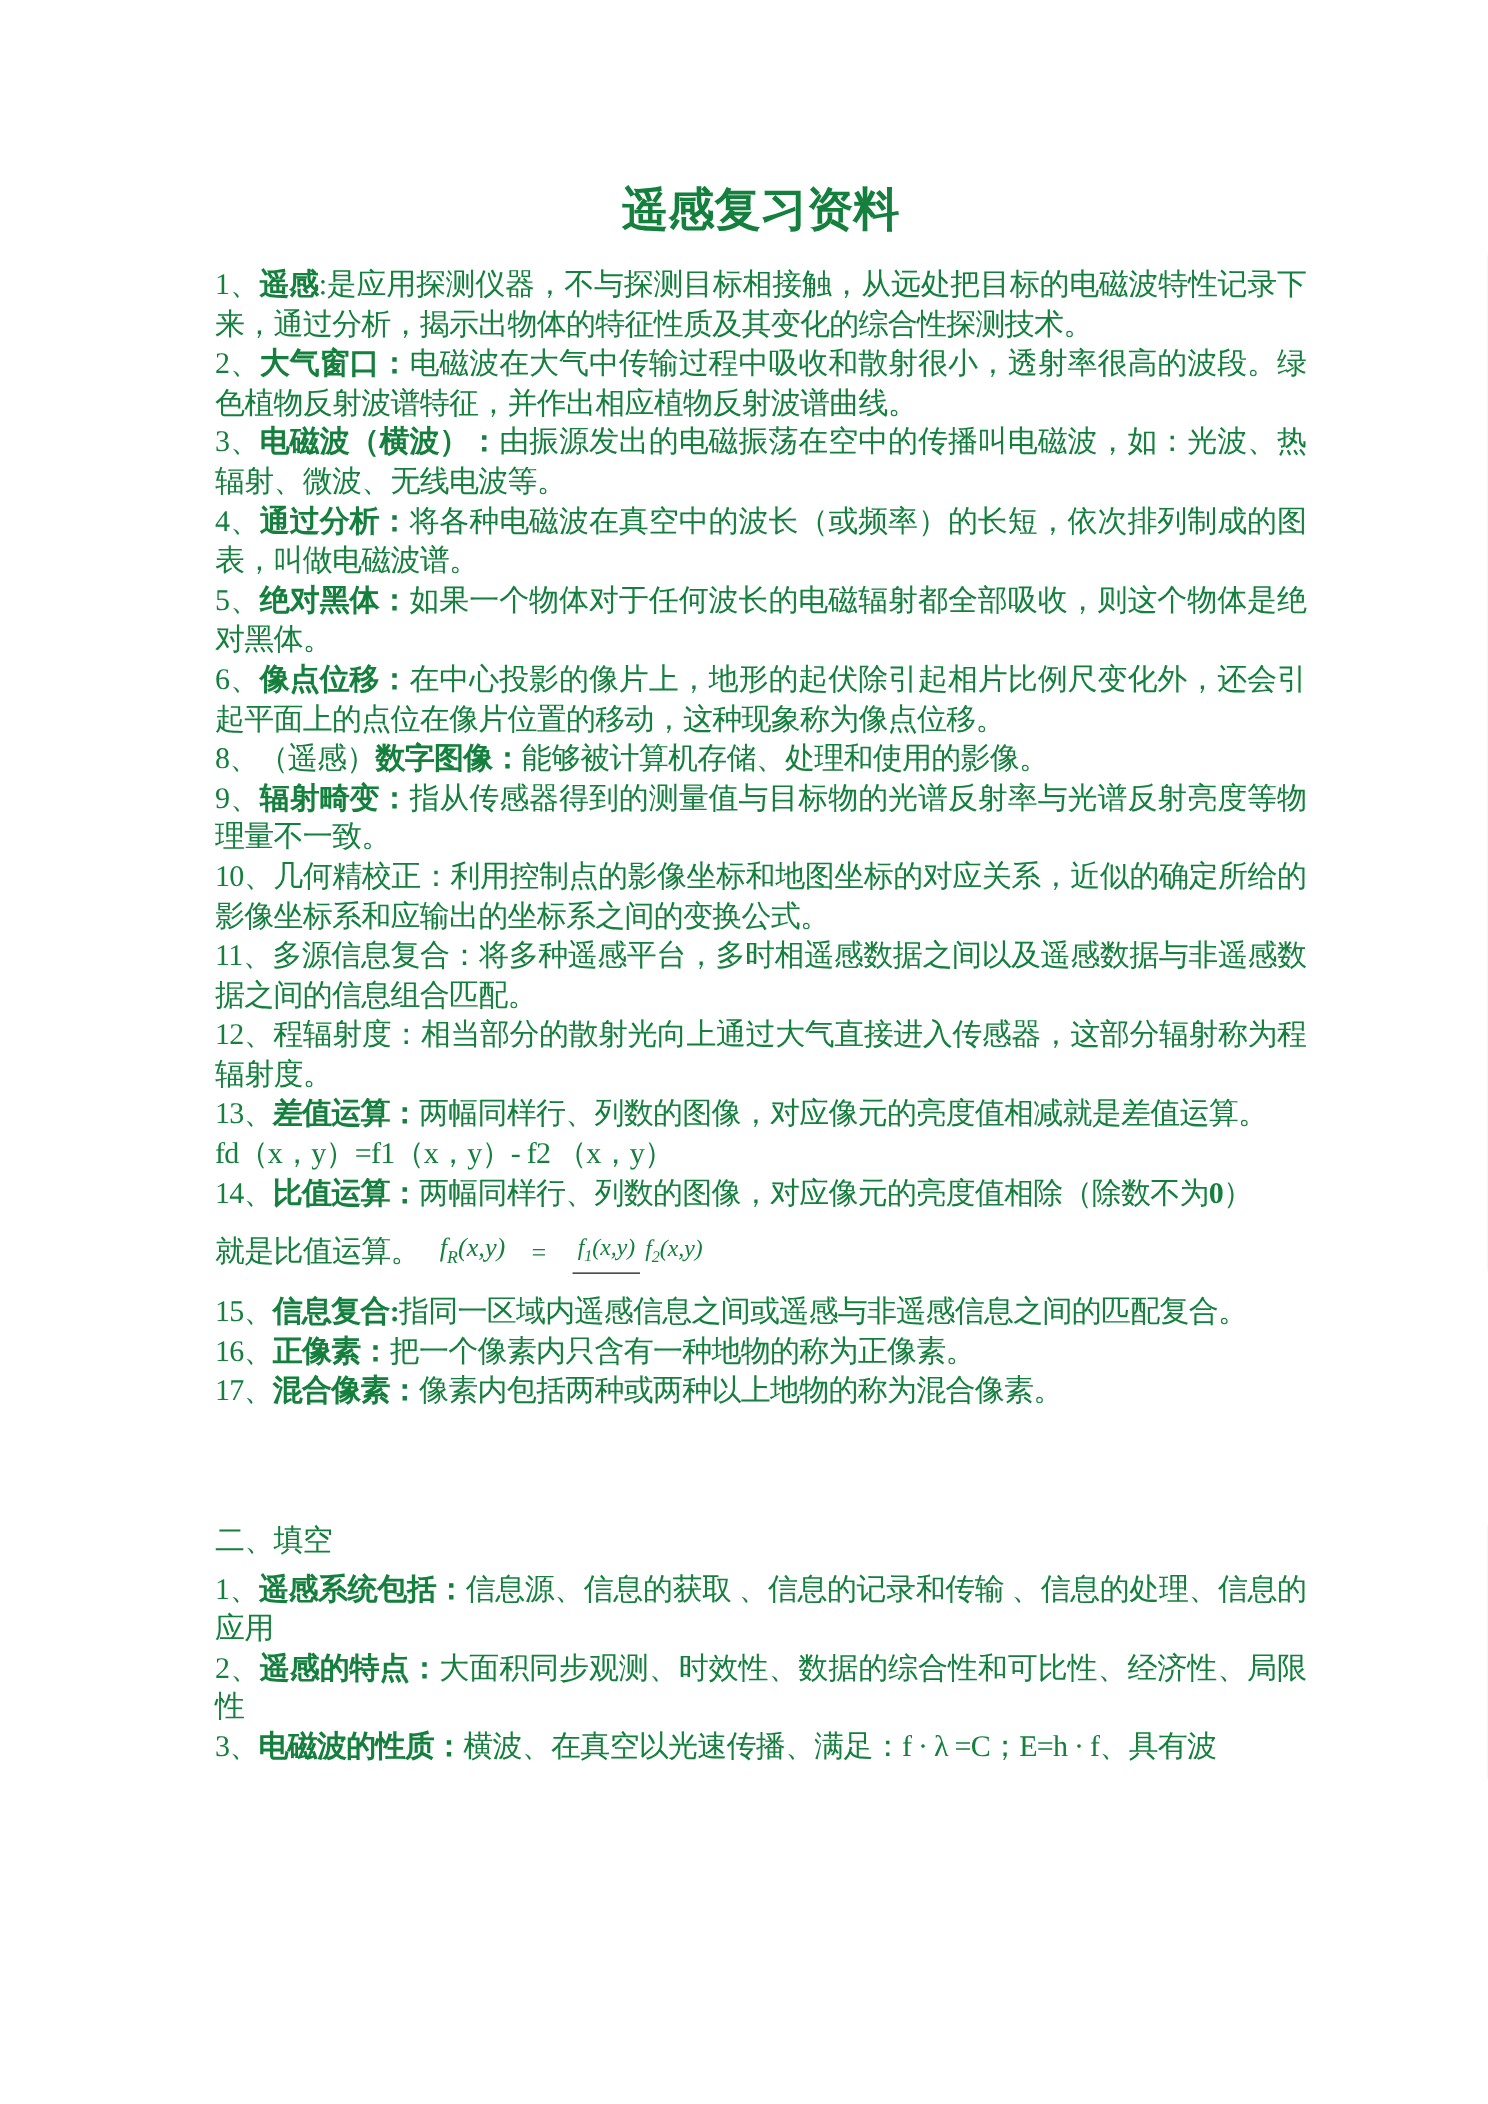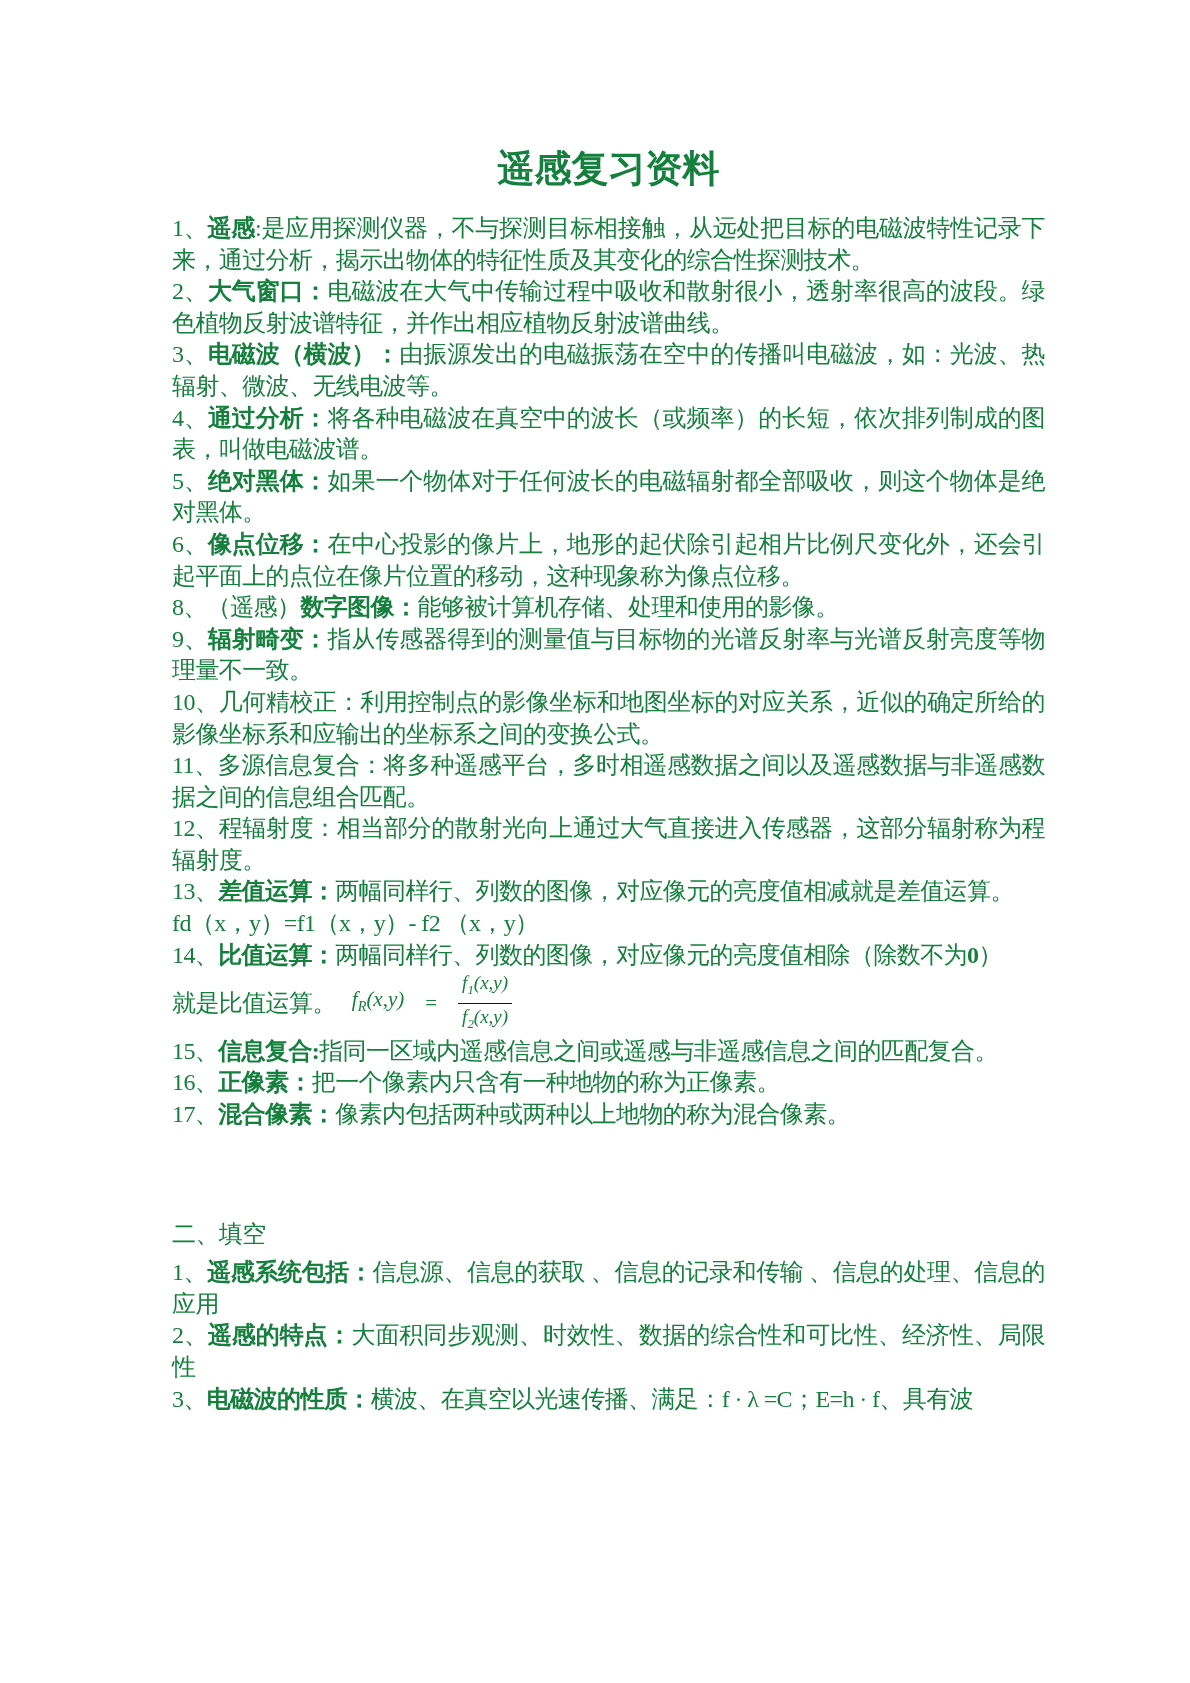--- a/index.html
+++ b/index.html
@@ -53,21 +53,20 @@
     font-style: italic;
     font-size: 21px;
     letter-spacing: 0;
     margin-left: 16px;
     gap: 12px;
   }
   .formula .lhs { margin-right: 9px; }
   .formula .eq { margin-right: 9px; font-style: normal; }
   .frac {
     display: inline-flex;
-    flex-direction: column;
     text-align: center;
     font-size: 19px;
     line-height: 24px;
   }
   .frac .num { border-bottom: 1.6px solid #141414; padding: 0 4px 1px 4px; }
   .frac .den { padding: 1px 4px 0 4px; }
   sub { font-size: 0.68em; }
   .spacer { width: 100%; }
 </style>
 </head>

